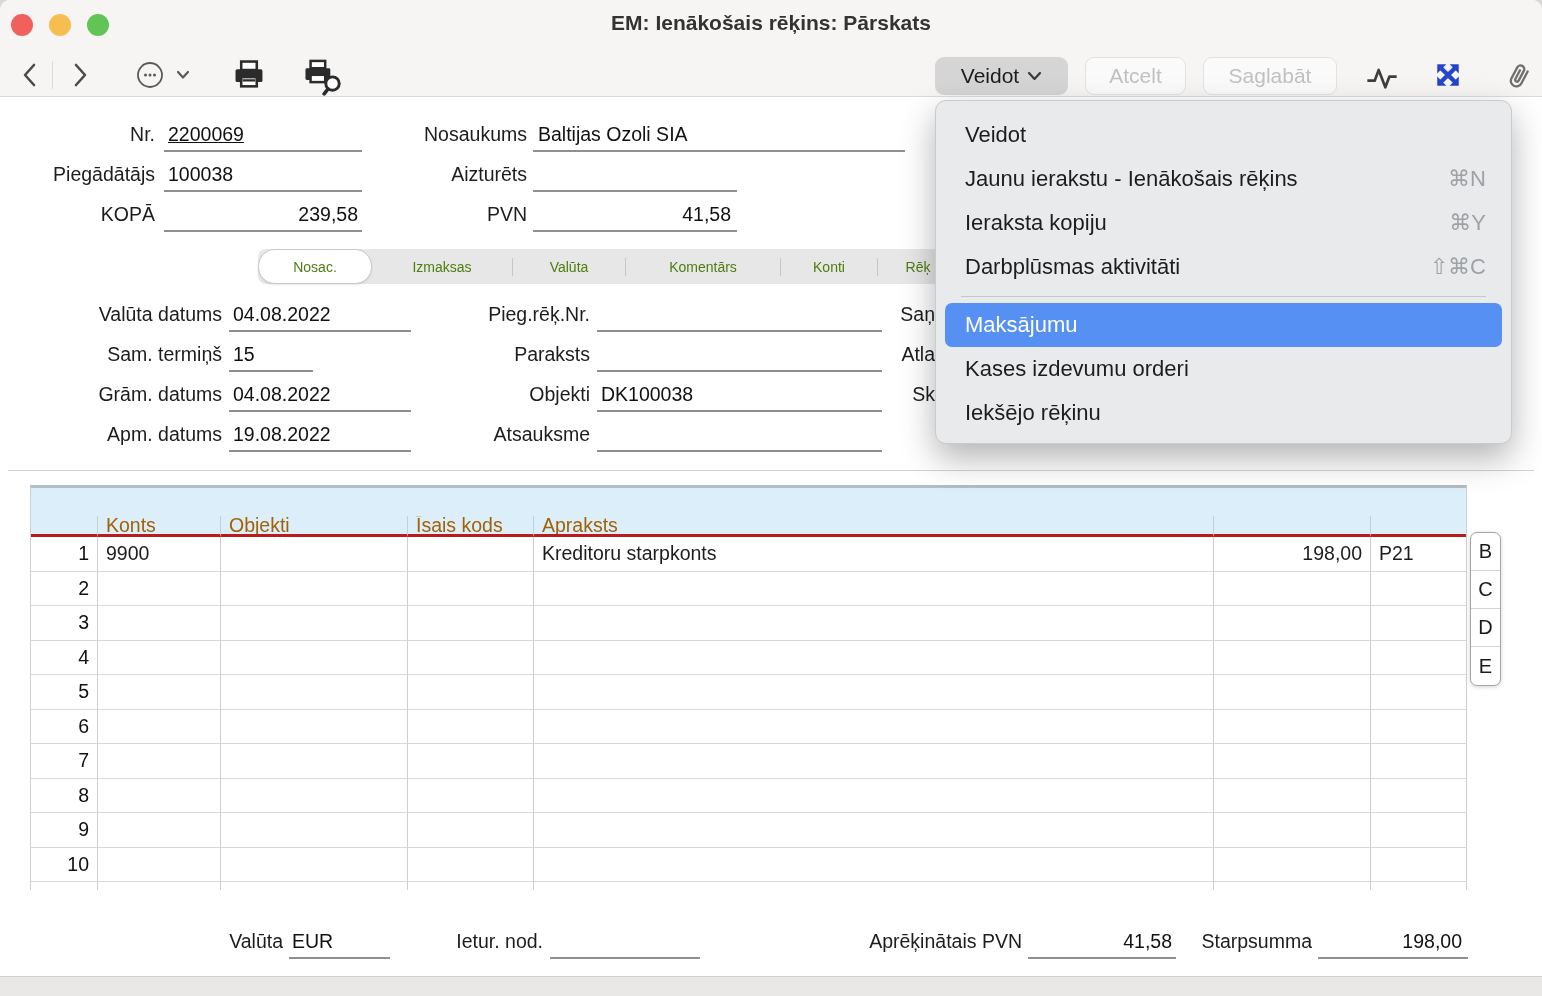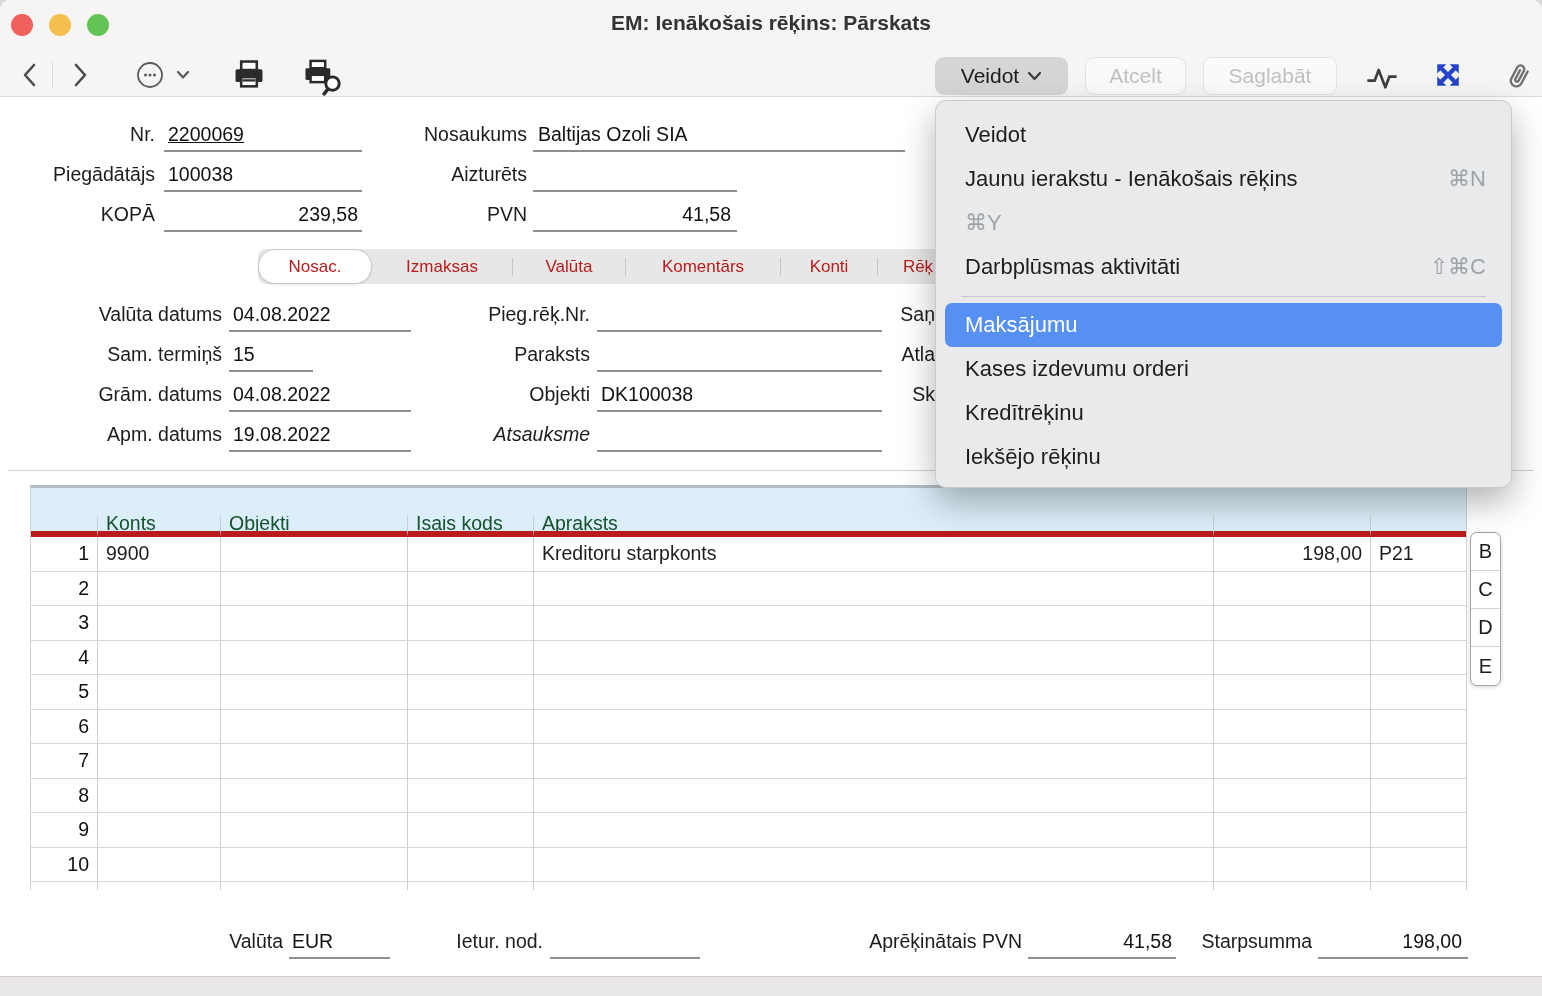--- a/index.html
+++ b/index.html
@@ -15,36 +15,36 @@
   .tbtn{height:38px;top:57px;border-radius:9px;font-size:21px;display:flex;align-items:center;justify-content:center;gap:8px;}
   .tbtn.primary{background:#d6d5d6;color:#1c1c1c;}
   .tbtn.disabled{background:#fbfafa;border:1px solid #e3e2e1;color:#c2c1c0;}
   
   .lbl{font-size:19.5px;height:28px;line-height:28px;text-align:right;color:#1d1d1f;white-space:nowrap;overflow:hidden;}
   .val{font-size:19.5px;height:28px;line-height:28px;color:#111;white-space:nowrap;}
   .val.right{text-align:right;}
   .uline{height:2px;background:#8f8f8f;}
   
   #tabbar{left:258px;top:249px;width:700px;height:35px;background:#e8e7e7;border-radius:8px;display:flex;}
-  .tabseg{position:relative;height:35px;display:flex;align-items:center;justify-content:center;font-size:17px;color:#b91c1c;}
+  .tabseg{position:relative;height:35px;display:flex;align-items:center;justify-content:center;font-size:14px;color:#4d7c0f;}
   .tabsel{position:absolute;inset:0;background:#ffffff;border:1px solid #c9c9c9;border-radius:17px;
           box-shadow:0 1px 2px rgba(0,0,0,0.10);}
   .tabsel+span{position:relative;}
   .tsep{width:1px;height:18px;background:#c6c6c6;align-self:center;}
   
   .hsep{height:1px;background:#d2d2d2;}
   
   #grid{left:30px;top:485px;width:1437px;height:405px;border-top:3px solid #b4bdc1;
         border-left:1px solid #cfcfcf;border-right:1px solid #cfcfcf;overflow:hidden;background:#fff;}
   .trow{display:grid;grid-template-columns:67px 123px 187px 126px 680px 157px 97px;}
   .trow>div{border-right:1px solid #cdd0d2;border-bottom:1px solid #d6d8da;font-size:19.5px;
             padding:0 8px;display:flex;align-items:center;white-space:nowrap;overflow:hidden;}
   .trow>div:last-child{border-right:none;}
   #ghead{background:#dceef9;height:49px;}
-  #ghead>div{border-bottom:6px solid #b91c1c;border-right:1px solid #c8ced1;color:#14532d;margin-top:28px;}
+  #ghead>div{border-bottom:3px solid #b91c1c;border-right:1px solid #c8ced1;color:#a16207;margin-top:28px;}
   .drow{height:34.5px;}
   .cnum{justify-content:flex-end;color:#111;}
   .cright{justify-content:flex-end;}
   
   #flip{left:1470px;top:532px;width:31px;background:#fff;border:1px solid #a6a6a6;border-radius:7px;
         box-shadow:0 1px 4px rgba(0,0,0,0.18);overflow:hidden;}
   .fcell{height:38px;display:flex;align-items:center;justify-content:center;font-size:20px;color:#1a1a1a;
          border-bottom:1px solid #d4d4d4;}
   .fcell:last-child{border-bottom:none;}
   
@@ -213,21 +213,21 @@
   <div class="abs val" style="left:233px;top:380px;width:175px;">04.08.2022</div>
   <div class="abs uline" style="left:229px;top:410px;width:182px;"></div>
   <div class="abs lbl" style="left:440px;top:380px;width:150px;">Objekti</div>
   <div class="abs val" style="left:601px;top:380px;width:278px;">DK100038</div>
   <div class="abs uline" style="left:597px;top:410px;width:285px;"></div>
   <div class="abs lbl" style="left:890px;top:380px;width:45px;">Sk</div>
 
   <div class="abs lbl" style="left:40px;top:420px;width:182px;">Apm. datums</div>
   <div class="abs val" style="left:233px;top:420px;width:175px;">19.08.2022</div>
   <div class="abs uline" style="left:229px;top:450px;width:182px;"></div>
-  <div class="abs lbl" style="left:440px;top:420px;width:150px;font-style:italic;">Atsauksme</div>
+  <div class="abs lbl" style="left:440px;top:420px;width:150px;">Atsauksme</div>
   <div class="abs val" style="left:601px;top:420px;width:278px;"></div>
   <div class="abs uline" style="left:597px;top:450px;width:285px;"></div>
 
   <div class="abs hsep" style="left:8px;top:470px;width:1526px;"></div>
 
   <div class="abs" id="grid">
     <div class="trow" id="ghead">
       <div></div>
       <div>Konts</div>
       <div>Objekti</div>
@@ -365,38 +365,35 @@
   <div class="abs" id="menu">
     <div class="mitem">
       <span class="ml">Veidot</span>
       <span class="ms"></span>
     </div>
     <div class="mitem">
       <span class="ml">Jaunu ierakstu - Ienākošais rēķins</span>
       <span class="ms">⌘N</span>
     </div>
     <div class="mitem">
+      <span class="ml">Ieraksta kopiju</span>
       <span class="ms">⌘Y</span>
     </div>
     <div class="mitem">
       <span class="ml">Darbplūsmas aktivitāti</span>
       <span class="ms">⇧⌘C</span>
     </div>
     <div class="msep"></div>
     <div class="mitem hl">
       <span class="ml">Maksājumu</span>
       <span class="ms" style="color:#ffffff;"></span>
     </div>
     <div class="mitem">
       <span class="ml">Kases izdevumu orderi</span>
       <span class="ms"></span>
     </div>
     <div class="mitem">
-      <span class="ml">Kredītrēķinu</span>
-      <span class="ms"></span>
-    </div>
-    <div class="mitem">
       <span class="ml">Iekšējo rēķinu</span>
       <span class="ms"></span>
     </div>
   </div>
 
 </div>
 
 </body></html>

